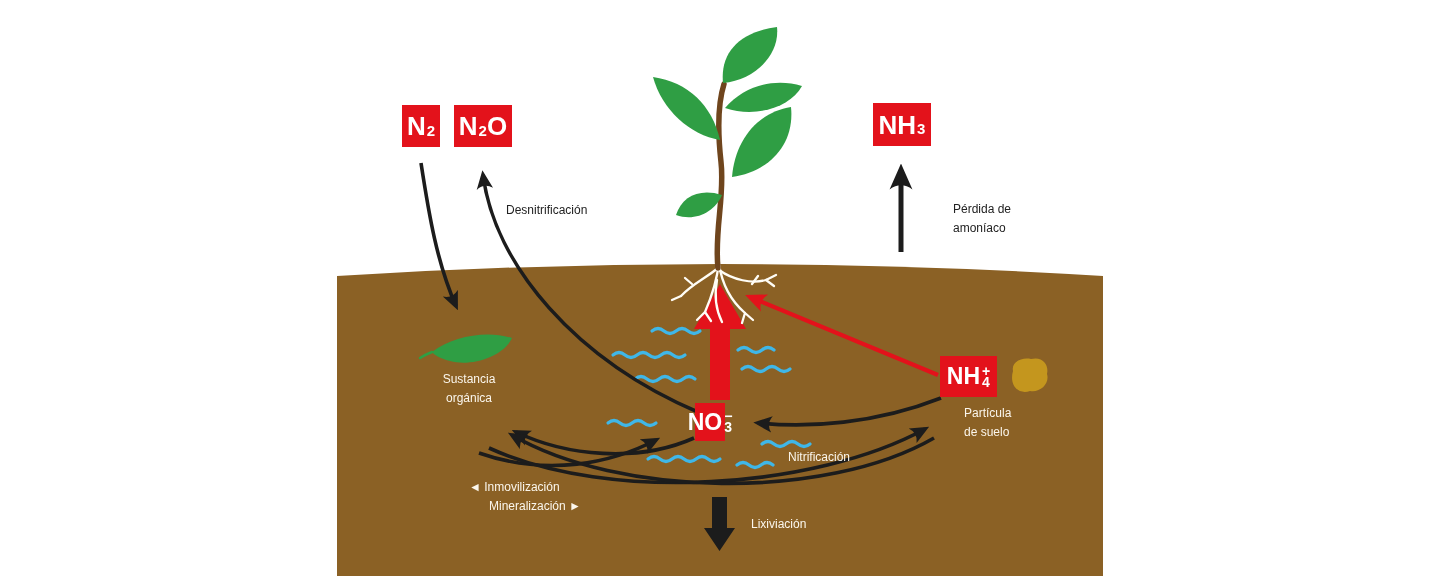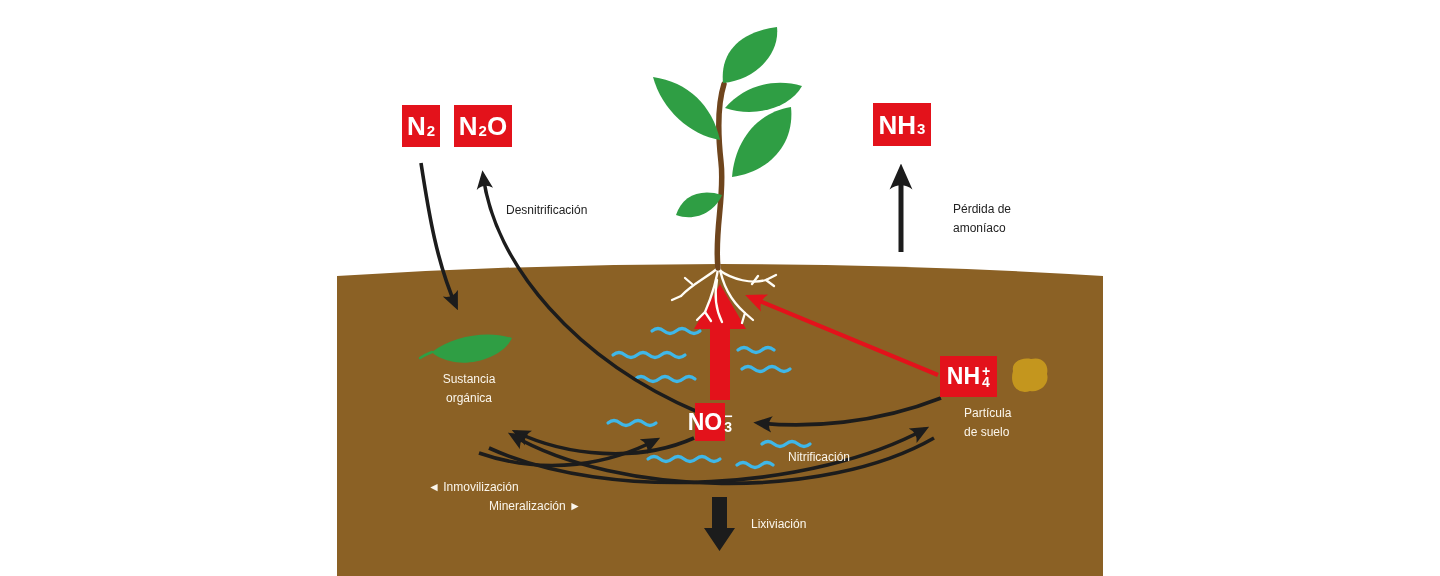--- a/index.html
+++ b/index.html
@@ -128,21 +128,21 @@
   </div>
 
 
   <div class="lbl w" style="left:788px;top:408px;margin-top:40px;">Nitrificación</div>
 
   <div class="lbl w" style="left:424px;top:370px;width:90px;text-align:center;">
     <span>Sustancia</span>
     <span>orgánica</span>
   </div>
 
-  <div class="lbl w" style="left:428px;top:478px;">◄ Inmovilización</div>
+  <div class="lbl w" style="left:469px;top:478px;">◄ Inmovilización</div>
   <div class="lbl w" style="left:471px;top:497px;margin-left:18px;">Mineralización ►</div>
 
   <div class="lbl w" style="left:743px;top:515px;margin-left:8px;">Lixiviación</div>
 
   <div class="lbl w" style="left:964px;top:404px;">
     <span>Partícula</span>
     <span>de suelo</span>
   </div>
 
 </div>

